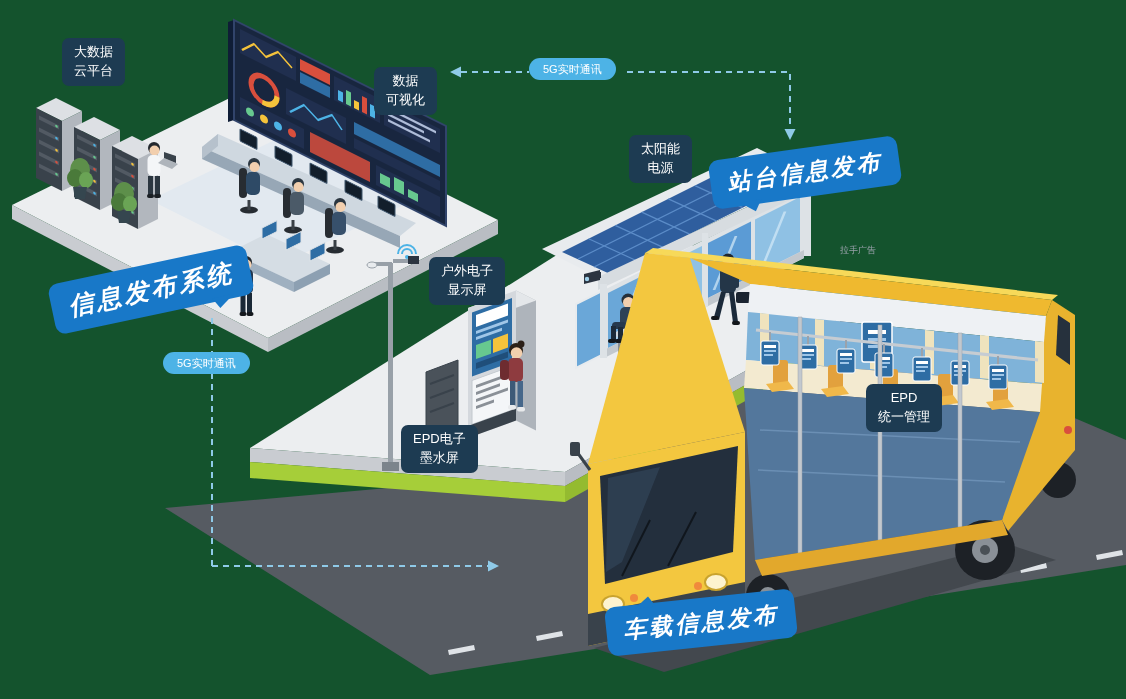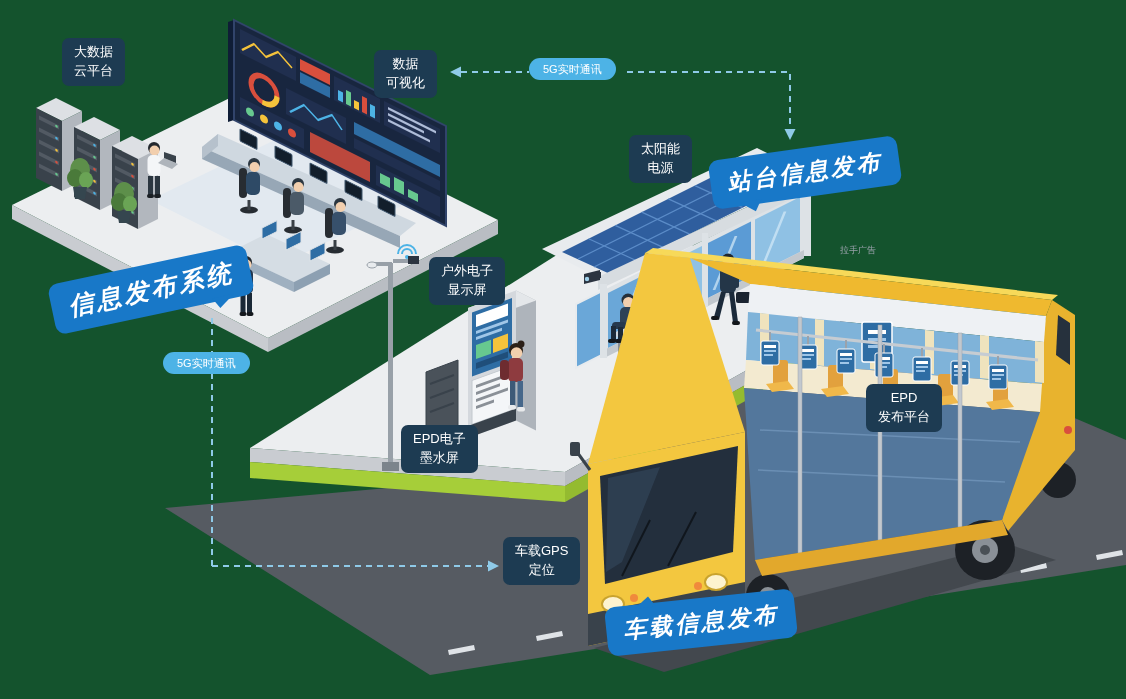--- a/index.html
+++ b/index.html
@@ -537,32 +537,30 @@
   </g>
   <g fill="#8fcae8">
     <polygon points="450,72 461,66.5 461,77.5"></polygon>
     <polygon points="790,140 784.5,129 795.5,129"></polygon>
     <polygon points="499,566 488,560.5 488,571.5"></polygon>
   </g>
 </svg>
 
 <div class="label" style="left:62px;top:38px">大数据
 云平台</div>
-<div class="label" style="left:374px;top:50px">数据
+<div class="label" style="left:374px;top:67px">数据
 可视化</div>
 <div class="label" style="left:629px;top:135px">太阳能
 电源</div>
 <div class="label" style="left:401px;top:425px">EPD电子
 墨水屏</div>
 <div class="label" style="left:429px;top:257px">户外电子
 显示屏</div>
 <div class="label" style="left:866px;top:384px">EPD
-发布平台</div>
-<div class="label" style="left:503px;top:537px">车载GPS
-定位</div>
+统一管理</div>
 
 <div class="pill" style="left:529px;top:58px">5G实时通讯</div>
 <div class="pill" style="left:163px;top:352px">5G实时通讯</div>
 
 <div class="banner banner--br rot-n12" style="left:50px;top:264px">信息发布系统</div>
 <div class="banner banner--bl rot-n8" style="left:710px;top:148px">站台信息发布</div>
 <div class="banner banner--tl rot-n6" style="left:606px;top:598px">车载信息发布</div>
 
 <div class="bus-text" style="left:840px;top:244px">拉手广告</div>
 

